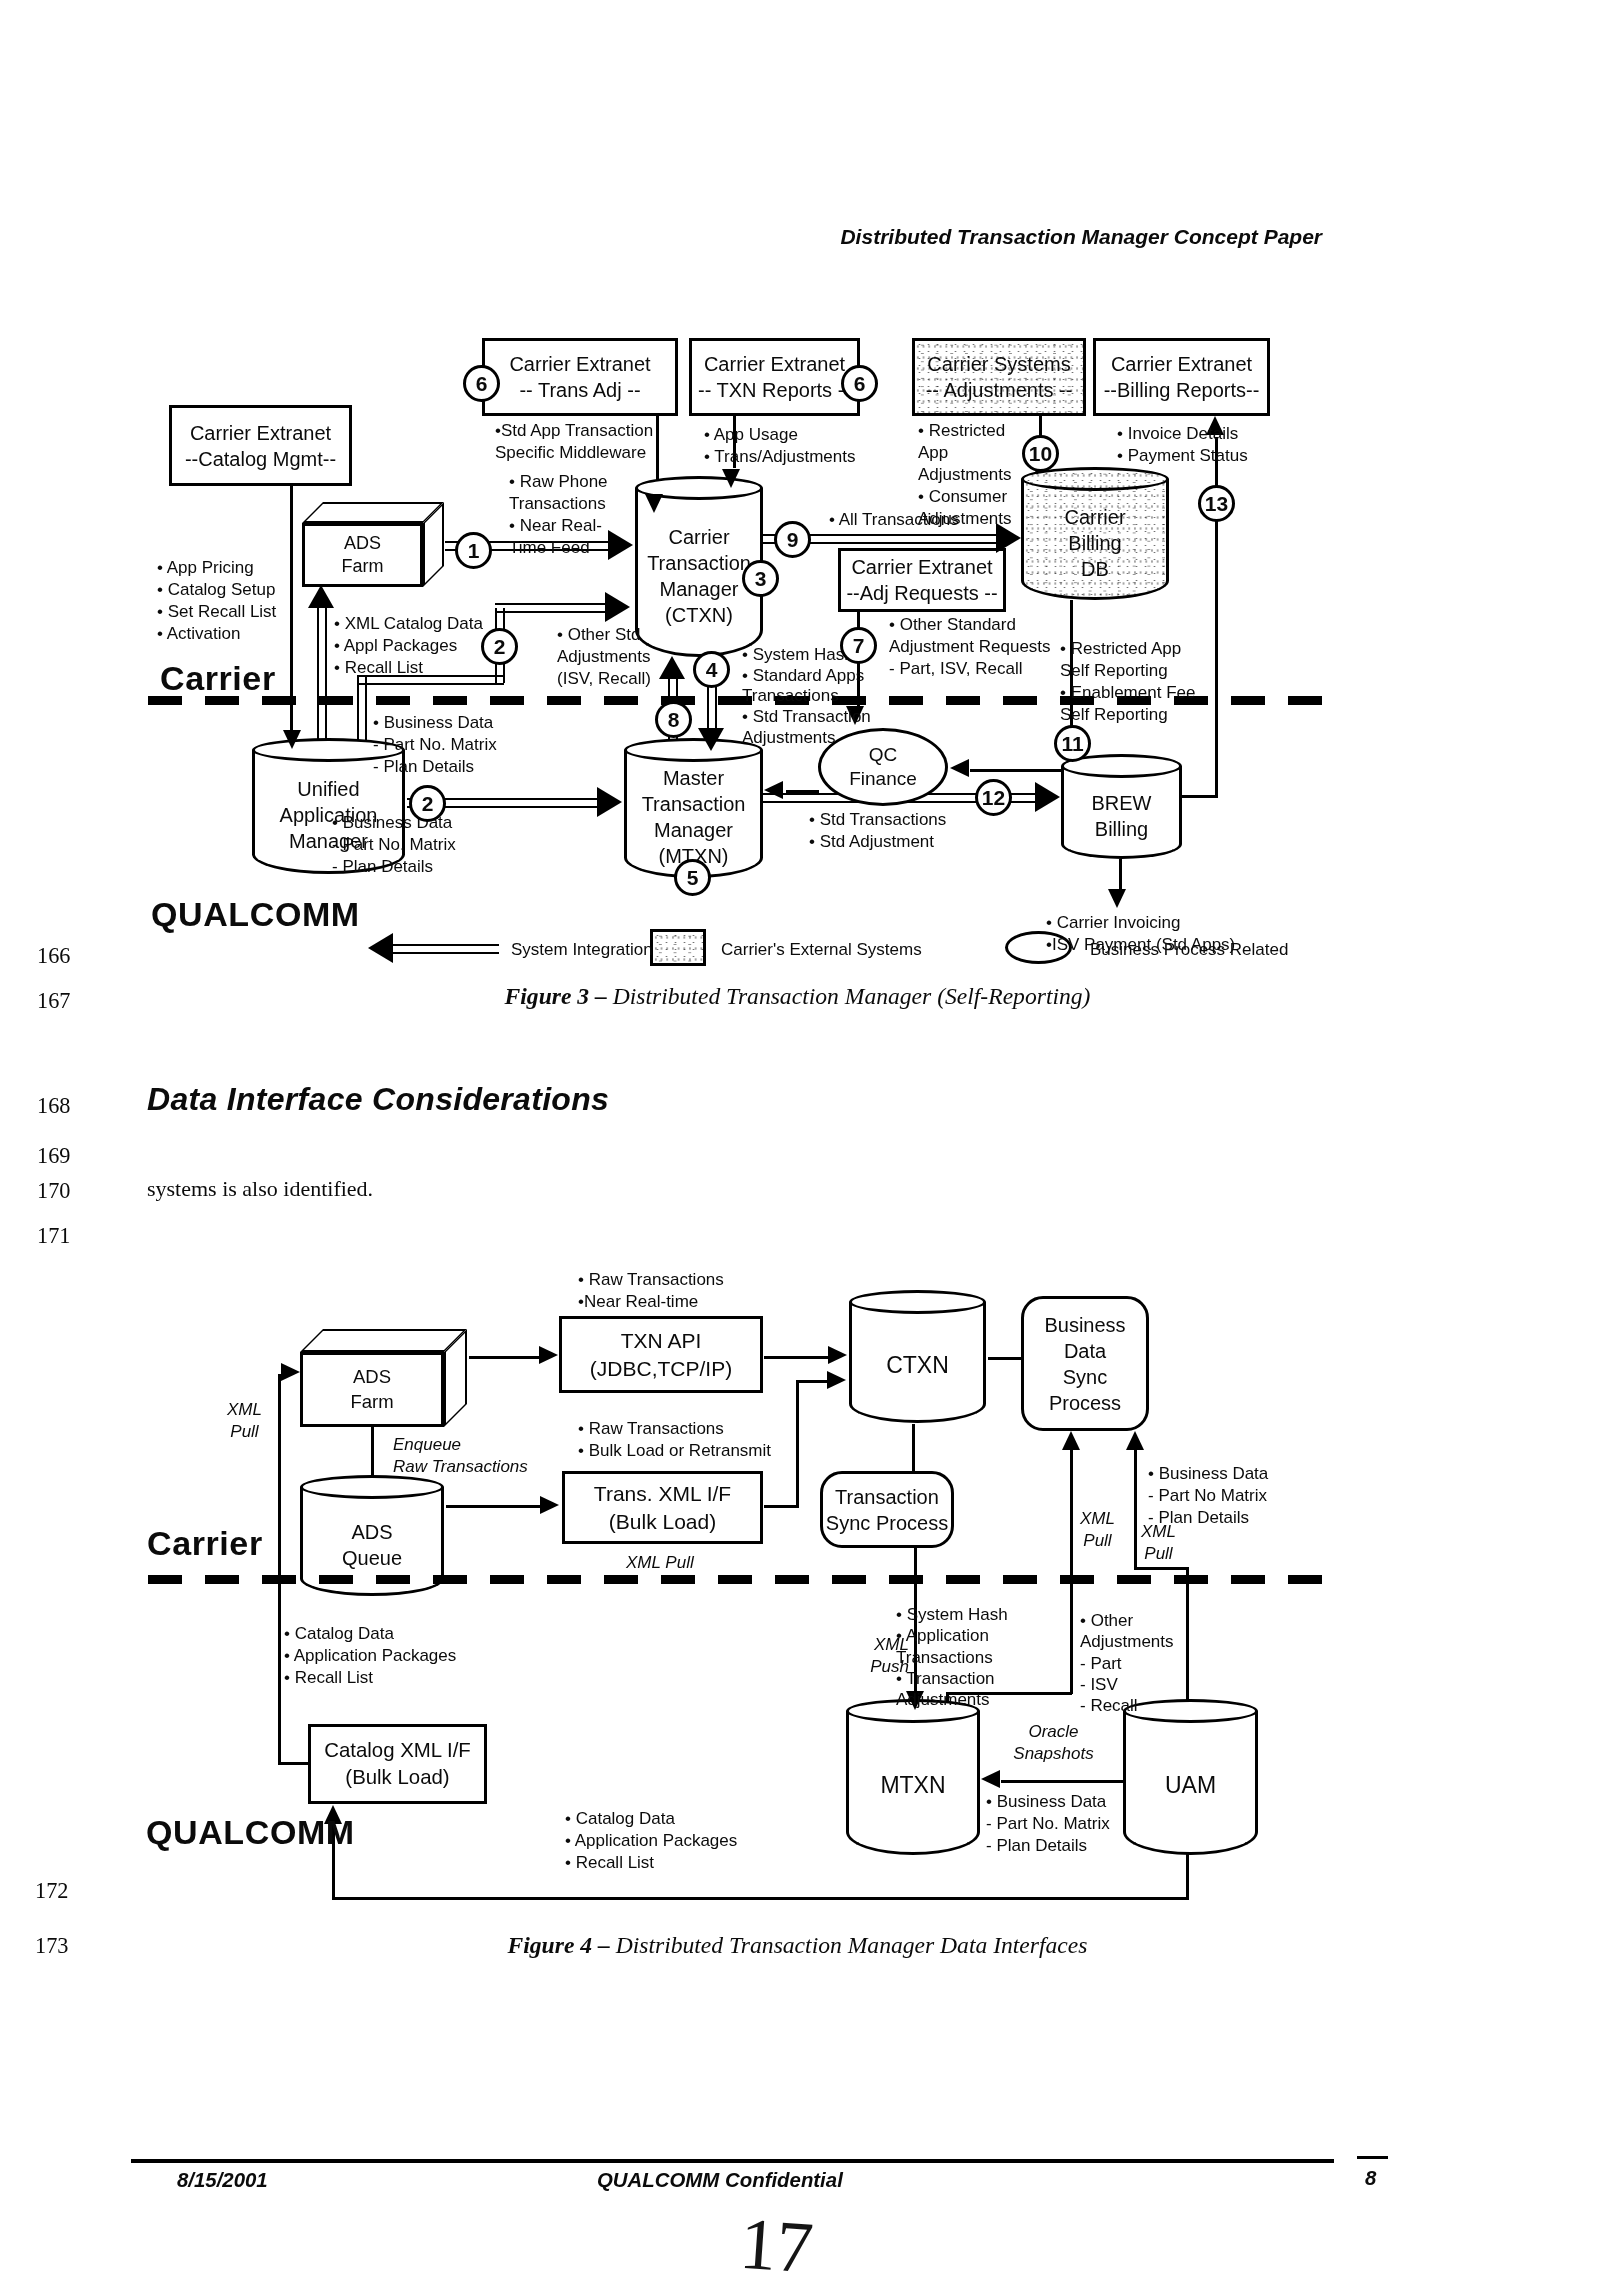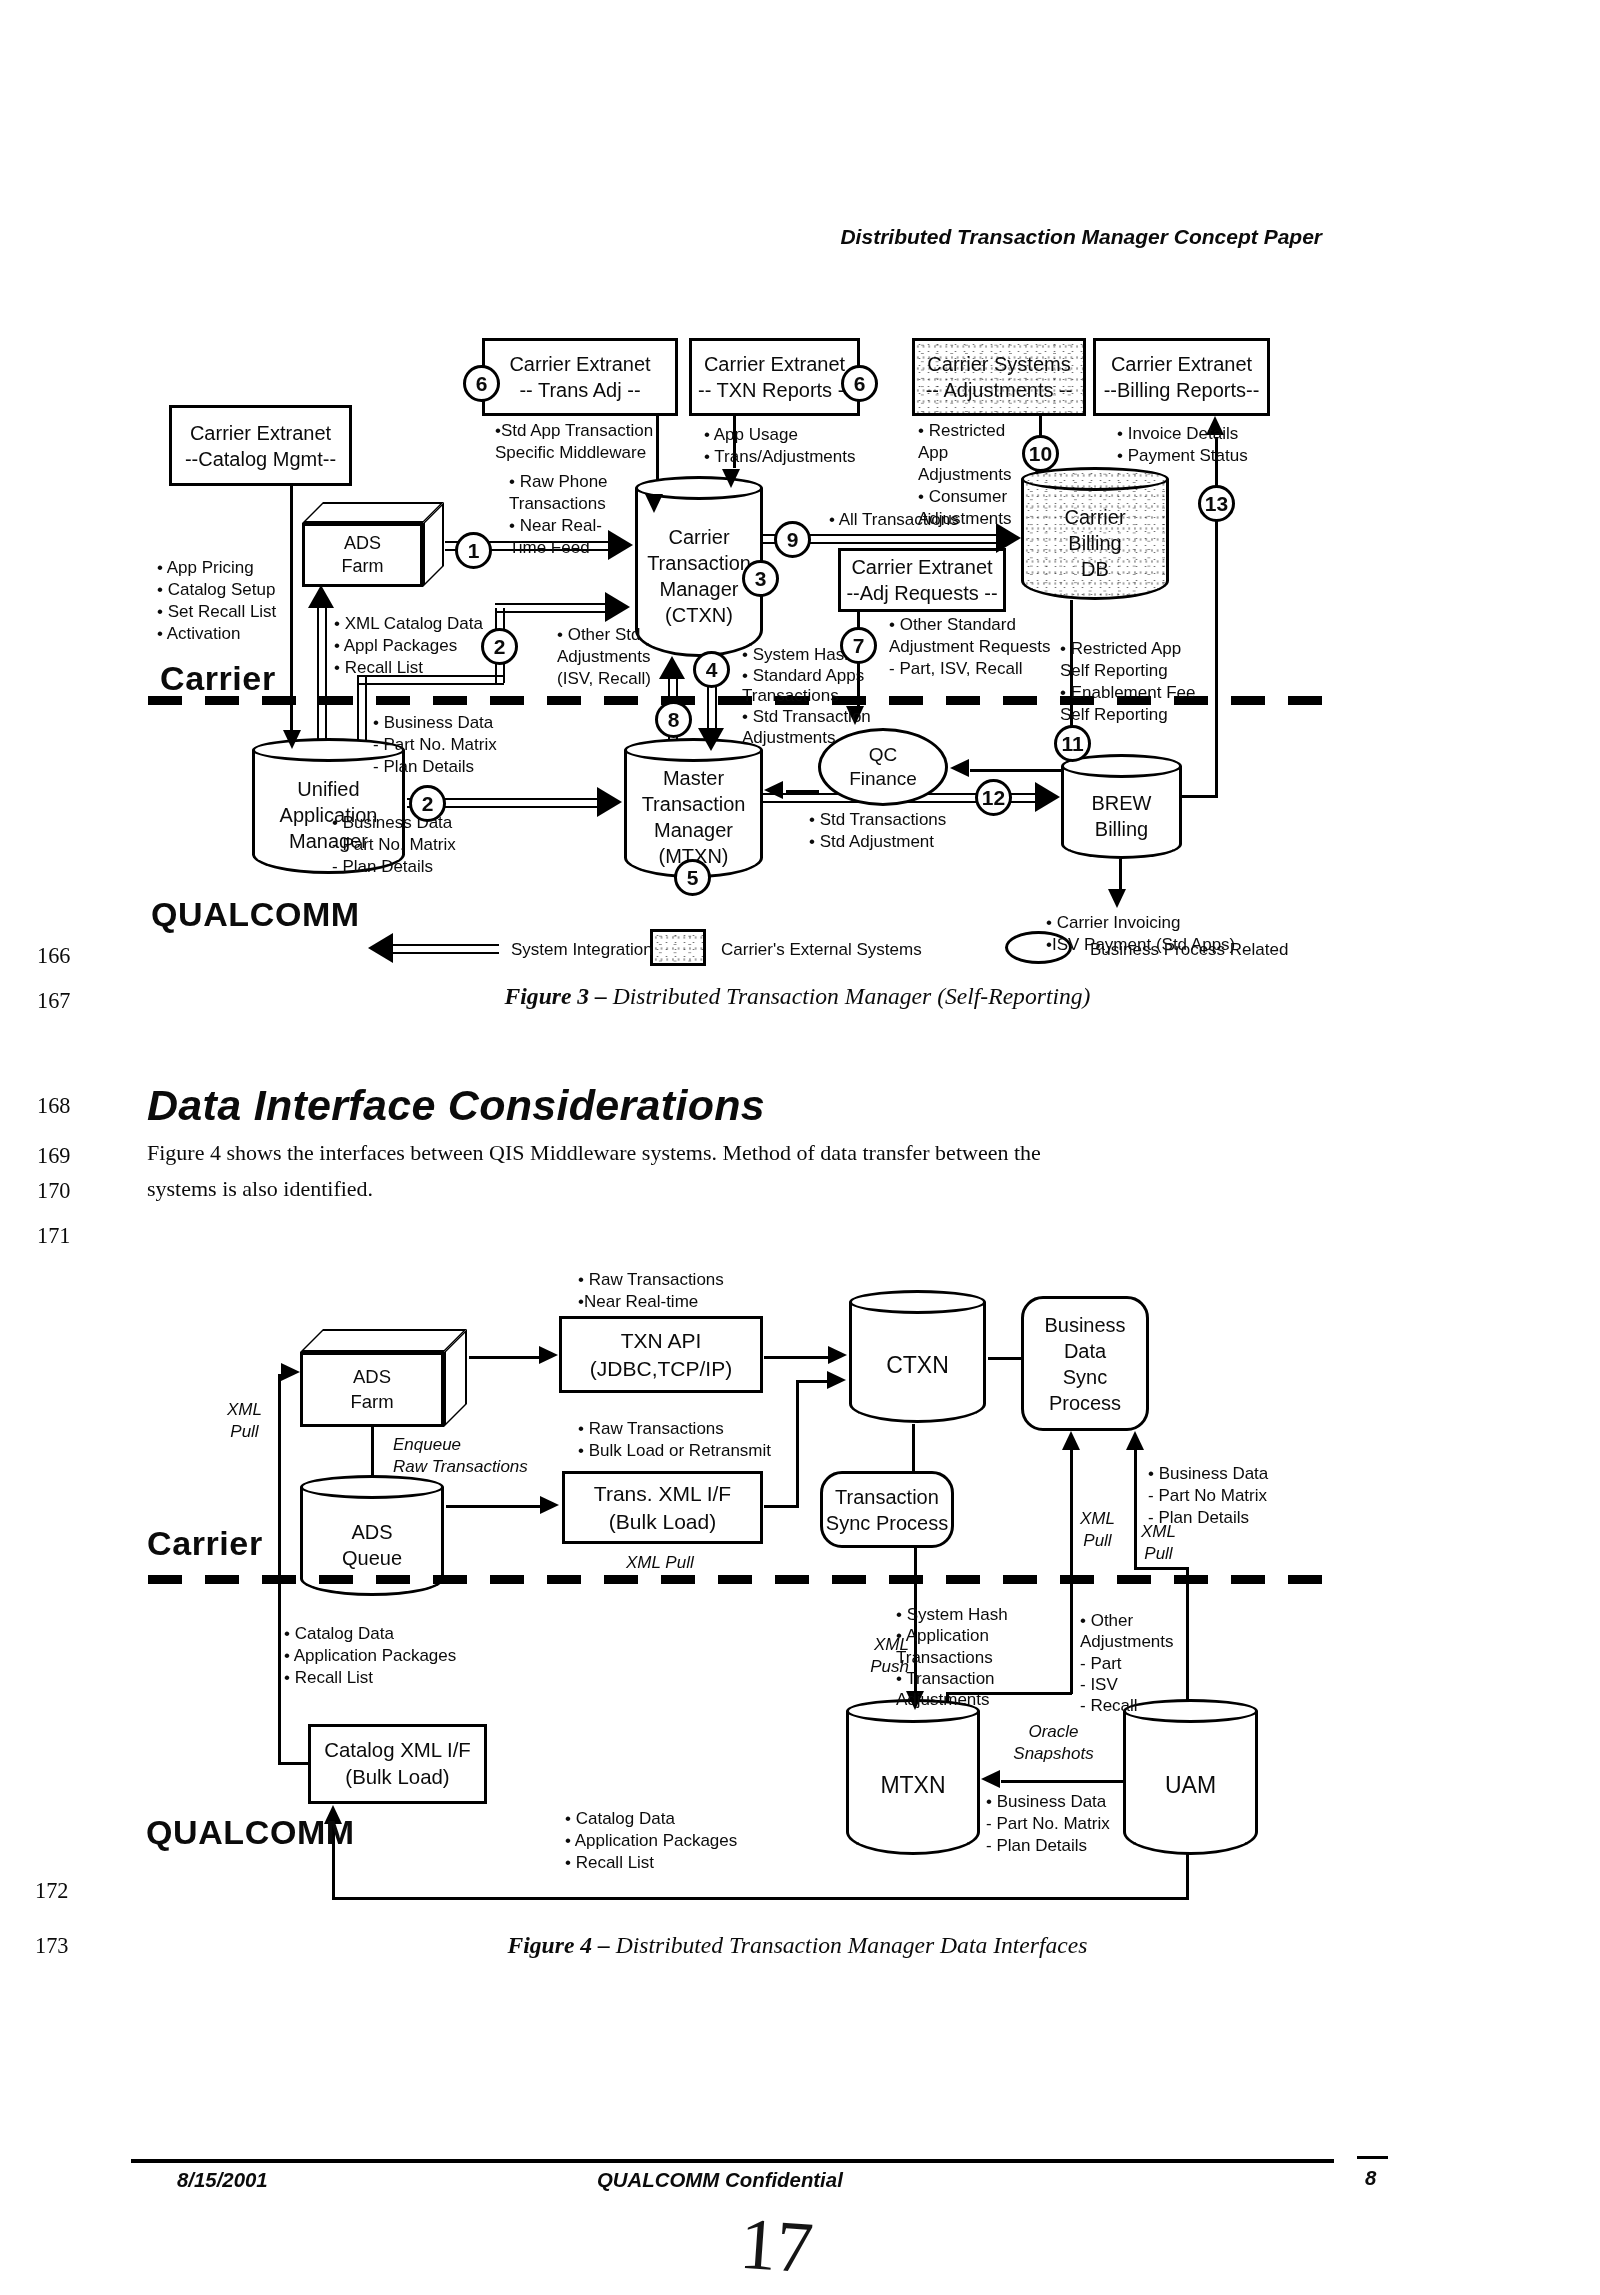--- a/index.html
+++ b/index.html
@@ -46,21 +46,21 @@
        background-size:9px 7px,5.7px 11px,14.7px 8.3px;}
   .b3dtop,.b3dside{position:absolute;box-sizing:border-box;border:2.6px solid #000;background:#fff;}
   .b3dtop{transform:skewX(-45deg);transform-origin:bottom left;}
   .b3dside{transform:skewY(-45deg);transform-origin:top left;}
   
   .stamp{position:absolute;font-family:"DejaVu Sans Mono",monospace;font-weight:bold;font-size:33px;
          letter-spacing:5.7px;color:#2f2f2f;opacity:.88;text-shadow:0 0 0.6px #666;}
   .hdr{position:absolute;font-style:italic;font-weight:bold;font-size:21px;text-align:right;}
   .linenum{position:absolute;font-family:"Liberation Serif",serif;font-size:22.3px;}
   .para{position:absolute;font-family:"Liberation Serif",serif;font-size:22px;}
-  .h1{position:absolute;font-weight:bold;font-style:italic;font-size:43px;letter-spacing:0.3px;}
+  .h1{position:absolute;font-weight:bold;font-style:italic;font-size:32px;letter-spacing:0.3px;}
   .figcap{position:absolute;font-family:"Liberation Serif",serif;font-style:italic;font-size:23.6px;text-align:center;}
   .figcap b{font-weight:bold;}
   .legtxt{position:absolute;font-size:17px;z-index:4;}
   .foot{position:absolute;font-weight:bold;font-style:italic;font-size:20.4px;}
   .hand{position:absolute;font-family:"Liberation Serif",serif;font-size:73px;font-weight:normal;
         color:#151515;transform:rotate(4deg);}
 </style>
 </head>
 <body>
 
@@ -259,21 +259,20 @@
   <div class="linenum" style="left:37px;top:943px;">166</div>
   <div class="linenum" style="left:37px;top:988px;">167</div>
   <div class="linenum" style="left:37px;top:1093px;">168</div>
   <div class="linenum" style="left:37px;top:1143px;">169</div>
   <div class="linenum" style="left:37px;top:1178px;">170</div>
   <div class="linenum" style="left:37px;top:1223px;">171</div>
   <div class="linenum" style="left:35px;top:1878px;">172</div>
   <div class="linenum" style="left:35px;top:1933px;">173</div>
 
   <div class="h1" style="left:147px;top:1081px;">Data Interface Considerations</div>
-  <div class="para" style="left:147px;top:1140px;">Figure 4 shows the interfaces between QIS Middleware systems.  Method of data transfer between the</div>
   <div class="para" style="left:147px;top:1176px;">systems is also identified.</div>
 
   <div>
 
     <div class="dash" style="left:148px;top:1575px;width:1192px;"></div>
 
     <div class="vl" style="left:278px;top:1374px;height:391px;"></div>
     <div class="tri sr" style="left:281px;top:1363px;"></div>
     <div class="hl" style="left:278px;top:1762px;width:31px;"></div>
 

